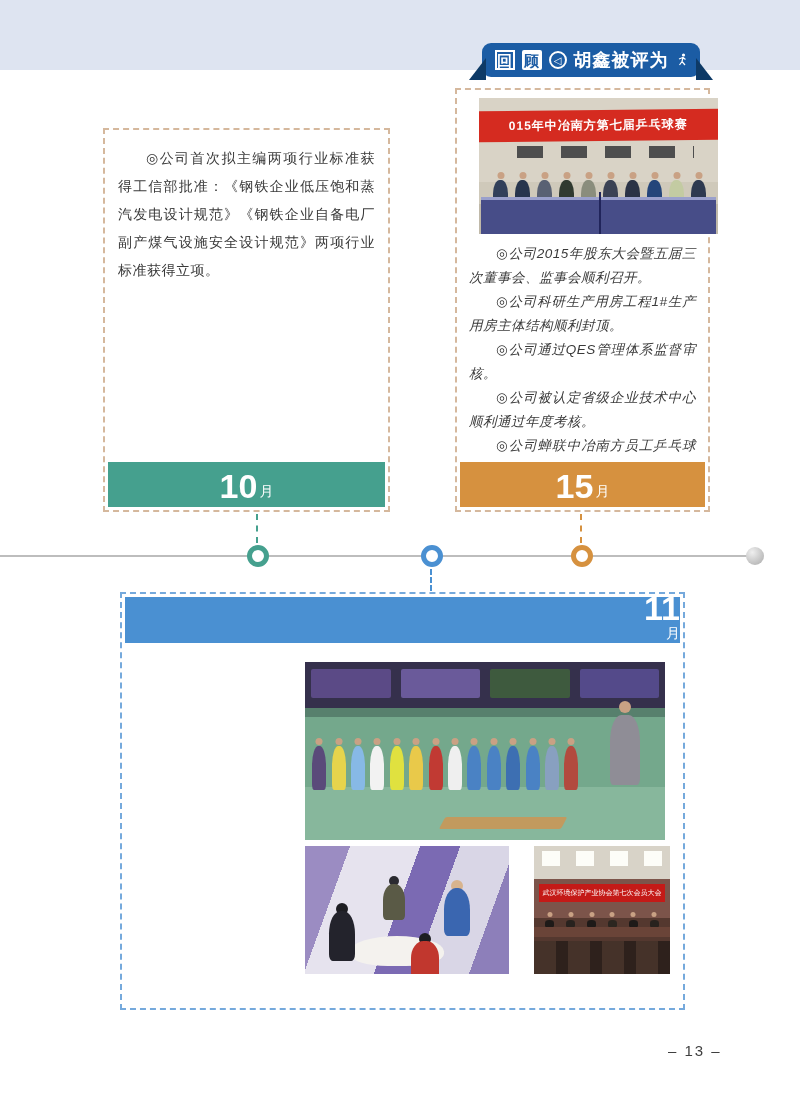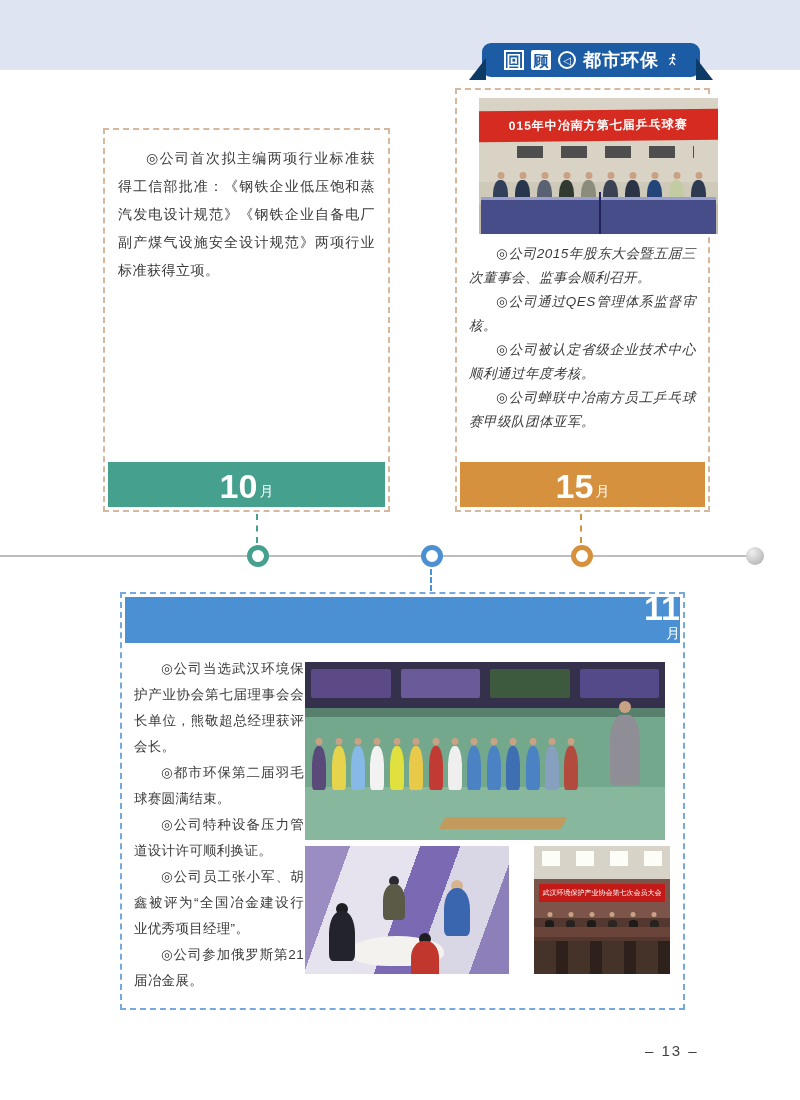--- a/index.html
+++ b/index.html
@@ -122,36 +122,36 @@
   .cf-banner{position:absolute;top:30%;left:4%;right:4%;height:14%;background:#c41a17;color:#fff;
              font-size:7px;display:flex;align-items:center;justify-content:center;
              white-space:nowrap;letter-spacing:0;}
   .cf-row{position:absolute;top:47%;left:4%;right:4%;height:16%;display:flex;
           justify-content:space-around;align-items:flex-end;}
   .cf-row .person{width:9px;height:15px;} .cf-row .person::before{width:5px;height:5px;}
   .cf-desk{position:absolute;top:63%;left:0;right:0;height:8%;background:#6a4438;}
   .cf-aud{position:absolute;bottom:0;left:0;right:0;height:26%;
           background:repeating-linear-gradient(90deg,#453229 0 22px,#2e211c 22px 34px);}
 
-  .page-num{position:absolute;left:645px;top:1042px;font-size:15px;color:#3f3f3f;letter-spacing:2px;}
+  .page-num{position:absolute;left:668px;top:1042px;font-size:15px;color:#3f3f3f;letter-spacing:2px;}
 </style>
 </head>
 <body>
 
 <div class="page">
 
   <div class="top-band"></div>
 
   <div class="ribbon">
     <span class="wedge left"></span>
     <span class="wedge right"></span>
     <span class="rb-box outline">回</span>
     <span class="rb-box solid">顾</span>
     <span class="rb-circle">◁</span>
-    <span class="rb-brand">都市环保</span>
+    <span class="rb-brand">胡鑫被评为</span>
     <svg class="rb-runner" viewBox="0 0 12 14">
       <circle cx="7.5" cy="2" r="1.6" fill="#fff"></circle>
       <path d="M3 6 L7 4.5 L9.5 6.5 M7 4.5 L6 8.5 L3.5 12 M6 8.5 L9 12" stroke="#fff" stroke-width="1.2" fill="none"></path>
     </svg>
   </div>
 
   <div class="dbox tan box-oct">
     <div class="oct-text">
       <p class="para">◎公司首次拟主编两项行业标准获得工信部批准：《钢铁企业低压饱和蒸汽发电设计规范》《钢铁企业自备电厂副产煤气设施安全设计规范》两项行业标准获得立项。</p>
     </div>
@@ -195,20 +195,21 @@
           </span>
         <span class="person" style="--c:#2e3a50">
             <i></i>
           </span>
       </div>
       <div class="pp-table"></div>
       <div class="pp-net"></div>
     </div>
     <div class="dec-text" style="position:absolute;top:148px;left:0;right:0;">
       <p class="para">◎公司2015年股东大会暨五届三次董事会、监事会顺利召开。</p>
+      <p class="para">◎公司科研生产用房工程1#生产用房主体结构顺利封顶。</p>
       <p class="para">◎公司通过QES管理体系监督审核。</p>
       <p class="para">◎公司被认定省级企业技术中心顺利通过年度考核。</p>
       <p class="para">◎公司蝉联中冶南方员工乒乓球赛甲级队团体亚军。</p>
     </div>
     <div class="month-banner bottom bg-dec">
       <span class="mb-num">15</span>
       <span class="mb-unit">月</span>
     </div>
   </div>
 
@@ -220,27 +221,20 @@
   <div class="ring nov"></div>
   <div class="ring dec"></div>
   <div class="ball"></div>
 
   <div class="dbox blue box-nov">
     <div class="month-banner top bg-nov">
       <span class="mb-num">11</span>
       <span class="mb-unit">月</span>
     </div>
 
-    <div class="nov-text">
-      <p class="para">◎公司当选武汉环境保护产业协会第七届理事会会长单位，熊敬超总经理获评会长。</p>
-      <p class="para">◎都市环保第二届羽毛球赛圆满结束。</p>
-      <p class="para">◎公司特种设备压力管道设计许可顺利换证。</p>
-      <p class="para">◎公司员工张小军、胡鑫被评为“全国冶金建设行业优秀项目经理”。</p>
-      <p class="para">◎公司参加俄罗斯第21届冶金展。</p>
-    </div>
 
     <div class="photo bm-photo">
       <div class="bm-banners">
         <b style="background:#5b4a86"></b>
         <b style="background:#6a5a9a"></b>
         <b style="background:#3e5a3e"></b>
         <b style="background:#544a8a"></b>
       </div>
       <div class="bm-crowd">
         <span class="person" style="--c:#5a4a7a">

